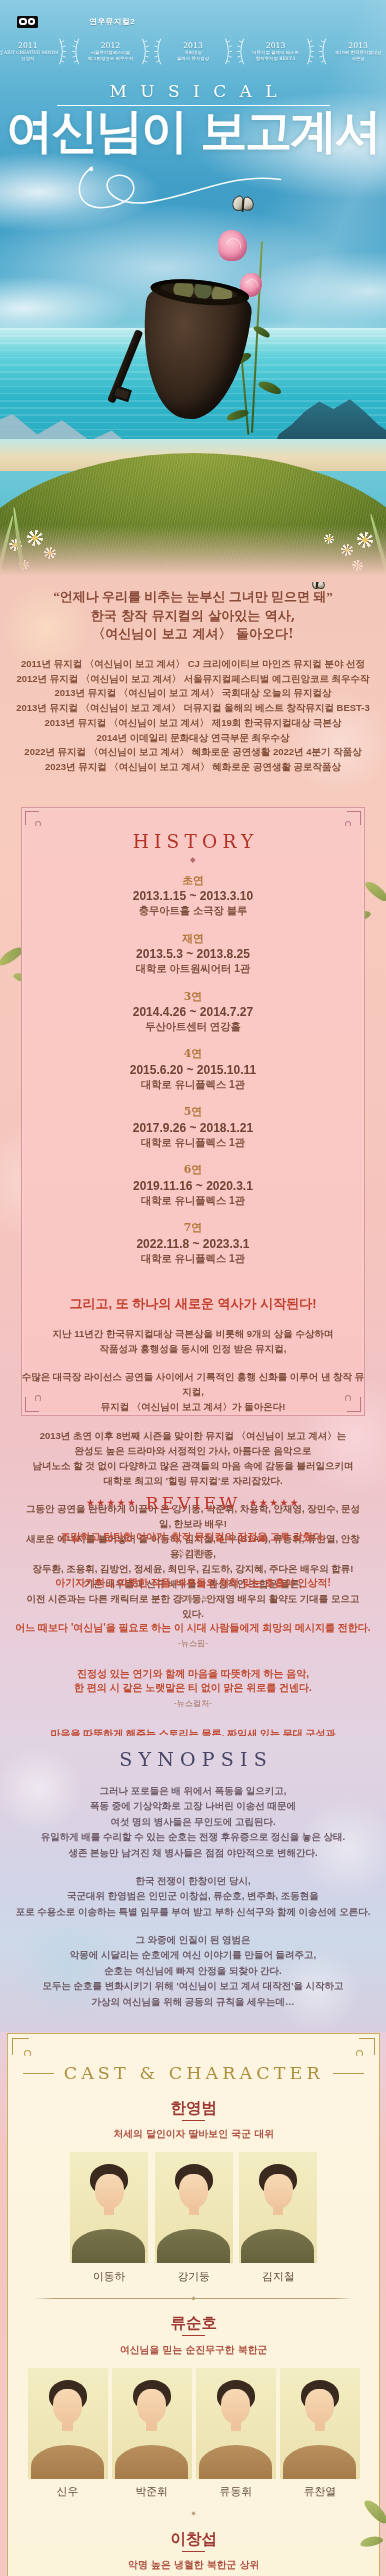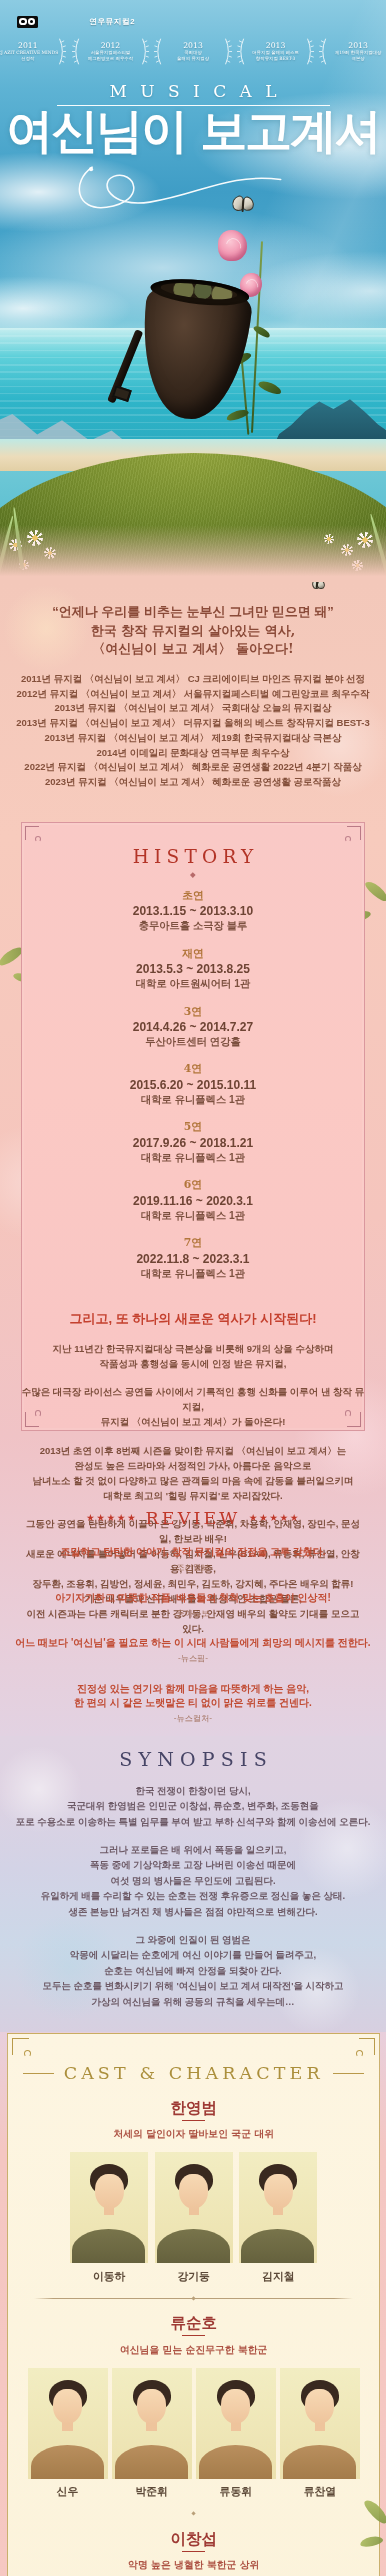--- a/index.html
+++ b/index.html
@@ -86,21 +86,21 @@
 
   
   .pink-body{position:relative;width:386px;height:1154px;overflow:hidden;color:#7d4e3c;
     background:
       radial-gradient(circle 62px at 12% 4%, rgba(255,235,200,.5), rgba(255,255,255,0) 70%),
       radial-gradient(circle 77px at 88% 14%, rgba(255,255,255,.35), rgba(255,255,255,0) 70%),
       radial-gradient(circle 82px at 8% 52%, rgba(255,255,255,.3), rgba(255,255,255,0) 70%),
       radial-gradient(circle 88px at 92% 74%, rgba(255,230,235,.5), rgba(255,255,255,0) 70%),
       linear-gradient(180deg,#f3c8ba 0%,#f7cbbd 22%,#f5c5bd 55%,#f0c3c6 74%,#e9cdd8 90%,#e2d2e2 100%);}
   .intro{position:relative;padding-top:6.2px;text-align:center;}
-  .intro-quote{font-size:13px;line-height:18.5px;font-weight:bold;color:#8a4a38;font-family:Liberation Sans, sans-serif;margin-top:15px;}
+  .intro-quote{font-size:13px;line-height:18.5px;font-weight:bold;color:#8a4a38;font-family:Liberation Serif, serif;}
   .intro-line{font-size:13px;line-height:18.5px;font-weight:bold;color:#8a4a38;font-family:"DejaVu Serif","Liberation Serif",serif;}
   .mini-butterfly{position:absolute;right:62px;top:-3.1px;width:13.4px;height:12.4px;}
   .mini-butterfly .wingL{width:6.2px;height:7.7px;}
   .mini-butterfly .wingR{left:6.2px;width:5.7px;height:7.2px;}
   .mini-butterfly .bbody{left:5.7px;top:1.5px;height:8.2px;width:1.5px;}
   .award-list{margin-top:13.4px;text-align:center;}
   .award-list div{font-size:9.5px;line-height:14.7px;font-weight:bold;color:#84503b;}
   
   .history-card{position:relative;margin:32px 20.6px 0;height:607px;text-align:center;
     background:linear-gradient(180deg,#f9c9c6 0%,#fbc9c4 45%,#f8c5c4 100%);
@@ -164,21 +164,21 @@
   .row3{gap:6.7px;} .row4{gap:4.1px;}
   .photo{position:relative;width:78px;height:111px;overflow:hidden;background:linear-gradient(180deg,#f2edc2,#ece1ae);}
   .row4 .photo{width:80px;}
   .p-hair{position:absolute;left:50%;top:12.4px;width:38px;height:31px;margin-left:-19px;background:#39291f;border-radius:50% 50% 44% 44%;}
   .p-face{position:absolute;left:50%;top:21.6px;width:29px;height:35px;margin-left:-14.4px;background:linear-gradient(#f7d9b4,#eec49c);border-radius:46% 46% 52% 52%;}
   .p-neck{position:absolute;left:50%;top:54px;width:10.3px;height:9.3px;margin-left:-5.2px;background:#eec49c;}
   .p-body{position:absolute;left:50%;bottom:-8.2px;width:73px;height:42px;margin-left:-37px;border-radius:52% 52% 0 0;}
   .u-olive .p-body{background:linear-gradient(180deg,#78744b,#615d3a);}
   .u-tan .p-body{background:linear-gradient(180deg,#b98f5e,#9f7745);}
   .actor-names{margin-top:6.7px;display:flex;justify-content:center;}
-  .actor-names span{font-family:"DejaVu Serif","Liberation Serif",serif;font-size:10.8px;font-weight:bold;color:#5d4a39;}
+  .actor-names span{font-family:"DejaVu Serif","Liberation Serif",serif;font-size:10.8px;font-weight:normal;color:#5d4a39;}
   .row3n span{width:78px;margin:0 3.3px;} .row4n span{width:80px;margin:0 2.1px;}
   .char-divider{position:relative;width:86%;height:0.5px;margin:14.4px auto 0;
     background:linear-gradient(90deg,transparent,#b9a07a 6%,#b9a07a 94%,transparent);}
   .char-divider::after{content:"";position:absolute;left:50%;top:-1.5px;width:3.1px;height:3.1px;margin-left:-1.5px;background:#b9a07a;transform:rotate(45deg);}
 
   
   .leaf{position:absolute;background:linear-gradient(120deg,#aebd5f,#7f9440);border-radius:50% 50% 50% 50%/60% 60% 40% 40%;opacity:.9;}
 </style>
 </head>
 <body>
@@ -446,30 +446,30 @@
         <div class="q">마음을 따뜻하게 해주는 스토리는 물론, 짜임새 있는 무대 구성과</div>
 
       </div>
 
     </div>
   </section>
 
   <section class="synopsis">
     <div class="synopsis-title">SYNOPSIS</div>
     <div class="syn-para">
-      <div>한국 전쟁이 한창이던 당시,</div>
-      <div>국군대위 한영범은 인민군 이창섭, 류순호, 변주화, 조동현을</div>
-      <div>포로 수용소로 이송하는 특별 임무를 부여 받고 부하 신석구와 함께 이송선에 오른다.</div>
-    </div>
-    <div class="syn-para">
       <div>그러나 포로들은 배 위에서 폭동을 일으키고,</div>
       <div>폭동 중에 기상악화로 고장 나버린 이송선 때문에</div>
       <div>여섯 명의 병사들은 무인도에 고립된다.</div>
       <div>유일하게 배를 수리할 수 있는 순호는 전쟁 후유증으로 정신을 놓은 상태.</div>
       <div>생존 본능만 남겨진 채 병사들은 점점 야만적으로 변해간다.</div>
+    </div>
+    <div class="syn-para">
+      <div>한국 전쟁이 한창이던 당시,</div>
+      <div>국군대위 한영범은 인민군 이창섭, 류순호, 변주화, 조동현을</div>
+      <div>포로 수용소로 이송하는 특별 임무를 부여 받고 부하 신석구와 함께 이송선에 오른다.</div>
     </div>
     <div class="syn-para">
       <div>그 와중에 인질이 된 영범은</div>
       <div>악몽에 시달리는 순호에게 여신 이야기를 만들어 들려주고,</div>
       <div>순호는 여신님에 빠져 안정을 되찾아 간다.</div>
       <div>모두는 순호를 변화시키기 위해 '여신님이 보고 계셔 대작전'을 시작하고</div>
       <div>가상의 여신님을 위해 공동의 규칙을 세우는데…</div>
     </div>
     <div class="syn-closing">
       <div>살아남기 위해 그들이 만든 신비의 여신,</div>

